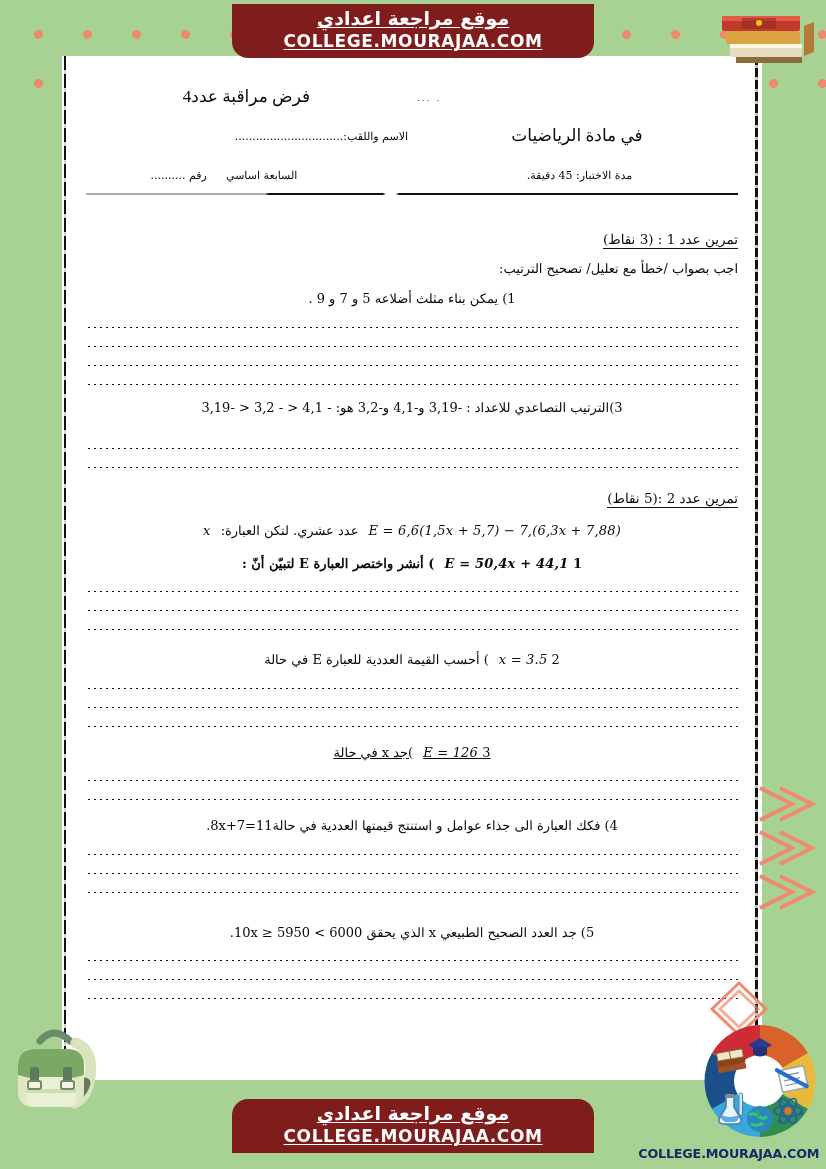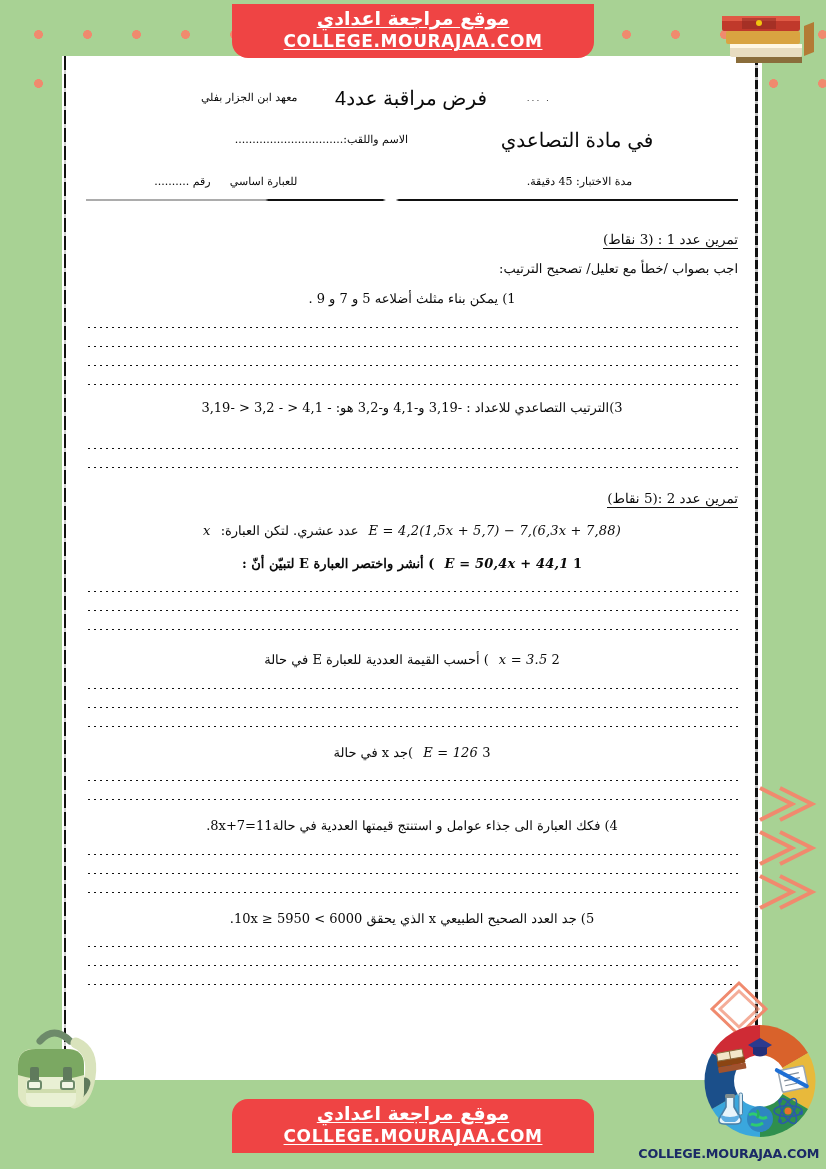--- a/index.html
+++ b/index.html
@@ -29,21 +29,21 @@
   
   .banner {
     position: absolute; left: 0; right: 0;
     display: flex; flex-direction: column;
     align-items: center; justify-content: center;
     z-index: 20;
   }
   #site-header { top: 0; height: 62px; }
   #site-footer { bottom: 0; height: 86px; }
   .banner-inner {
-    background: #ef4444;
+    background: #7f1d1d;
     padding: 3px 52px 6px 52px;
     border-radius: 0 0 16px 16px;
     text-align: center;
   }
   #site-footer .banner-inner { border-radius: 16px 16px 0 0; }
   .banner-ar {
     direction: rtl;
     font-size: 19px; font-weight: bold; color: #ffffff;
     text-decoration: underline;
     text-underline-offset: 2px;
@@ -107,22 +107,22 @@
   }
 
   
   #exam-header { position: relative; height: 105px; }
   .hdr-row { display: flex; width: 100%; }
   .hdr-col { flex: 1; }
   .hdr-col.left  { text-align: left; padding-left: 10px; }
   .hdr-col.mid   { text-align: center; }
   .hdr-col.right { text-align: right; padding-right: 8px; }
   .hdr-title {
-    font-size: 20px; font-weight: 500;
-    font-family: Liberation Sans, sans-serif;
+    font-size: 17px; font-weight: 500;
+    font-family: Liberation Serif, serif;
     white-space: nowrap;
   }
   .hdr-sub {
     font-size: 15.5px; font-weight: 500;
     font-family: "DejaVu Serif", "Liberation Serif", serif;
     white-space: nowrap;
   }
   .hdr-small {
     font-size: 11px;
     font-family: "DejaVu Serif", "Liberation Serif", serif;
@@ -234,41 +234,38 @@
 
     <div id="exam-header">
 
       <div class="hdr-row" id="hdr-row1">
         <div class="hdr-col left">
           <span class="hdr-tiny">. ...</span>
         </div>
         <div class="hdr-col mid">
           <span class="hdr-title">فرض مراقبة عدد4</span>
         </div>
-        <div class="hdr-col right">
-          <span class="hdr-small">معهد ابن الجزار بفلي</span>
-        </div>
       </div>
 
       <div class="hdr-row" id="hdr-row2">
         <div class="hdr-col mid">
-          <span class="hdr-title">في مادة التصاعدي</span>
+          <span class="hdr-title">في مادة الرياضيات</span>
         </div>
         <div class="hdr-col right">
           <span class="hdr-small">الاسم واللقب:...............................</span>
         </div>
       </div>
 
       <div class="hdr-row" id="hdr-row3">
         <div class="hdr-col left">
           <span class="hdr-small">مدة الاختبار: 45 دقيقة.</span>
         </div>
         <div class="hdr-col mid"></div>
         <div class="hdr-col right">
-          <span class="hdr-small">للعبارة اساسي</span>
+          <span class="hdr-small">السابعة اساسي</span>
           <span class="hdr-small" style="margin-right:14px;">رقم ..........</span>
         </div>
       </div>
 
       <div id="hdr-rule"></div>
     </div>
 
     <div>
       <div style="text-align:right;margin-top:28px;">
         <span class="ex-title">تمرين عدد 1 : (3 نقاط)</span>
@@ -287,54 +284,54 @@
       <div class="dots gap"></div>
       <div class="dots"></div>
     </div>
 
     <div style="margin-top:10px;">
       <div style="text-align:right;">
         <span class="ex-title">تمرين عدد 2 :(5 نقاط)</span>
       </div>
 
       <div class="q" style="text-align:center;">
-        <span class="math" style="direction:ltr;">E = 4,2(1,5x + 5,7) − 7,(6,3x + 7,88)</span>
+        <span class="math" style="direction:ltr;">E = 6,6(1,5x + 5,7) − 7,(6,3x + 7,88)</span>
         <span style="margin:0 6px;">عدد عشري. لتكن العبارة:</span>
         <span class="math">x</span>
       </div>
 
       <div class="q" style="text-align:center;font-weight:bold;">
         <span class="math" style="direction:ltr; margin-left:10px;">E = 50,4x + 44,1</span>
         <span>1) أنشر واختصر العبارة E لتبيّن أنّ :</span>
       </div>
       <div class="dots"></div>
       <div class="dots"></div>
       <div class="dots"></div>
 
       <div class="q" style="text-align:center; margin-top:20px;">
         <span class="math" style="direction:ltr; margin-left:10px;">x = 3.5</span>
         <span>2) أحسب القيمة العددية للعبارة E في حالة</span>
       </div>
       <div class="dots"></div>
       <div class="dots"></div>
       <div class="dots"></div>
 
-      <div class="q" style="text-align:center; margin-top:16px;">
+      <div class="q" style="text-align:center; margin-top:16px;text-decoration:underline;">
         <span class="math" style="direction:ltr; margin-left:10px;">E = 126</span>
         <span>3)جد    x   في حالة</span>
       </div>
       <div class="dots"></div>
       <div class="dots"></div>
 
       <div class="q" style="text-align:center; margin-top:16px;">4) فكك العبارة الى جذاء عوامل و استنتج قيمتها العددية  في حالة8x+7=11.</div>
       <div class="dots"></div>
       <div class="dots"></div>
       <div class="dots"></div>
 
-      <div class="q" style="margin-top:16px;">5) جد العدد الصحيح الطبيعي  x  الذي يحقق 6000 &gt; 10x ≥ 5950.</div>
+      <div class="q" style="margin-top:30px;">5) جد العدد الصحيح الطبيعي  x  الذي يحقق 6000 &gt; 10x ≥ 5950.</div>
       <div class="dots"></div>
       <div class="dots"></div>
       <div class="dots"></div>
     </div>
 
   </div>
 </div>
 
 <svg id="deco-books" viewBox="0 0 104 62">
   <rect x="6" y="10" width="78" height="15" rx="2" fill="#c0392b"></rect>

